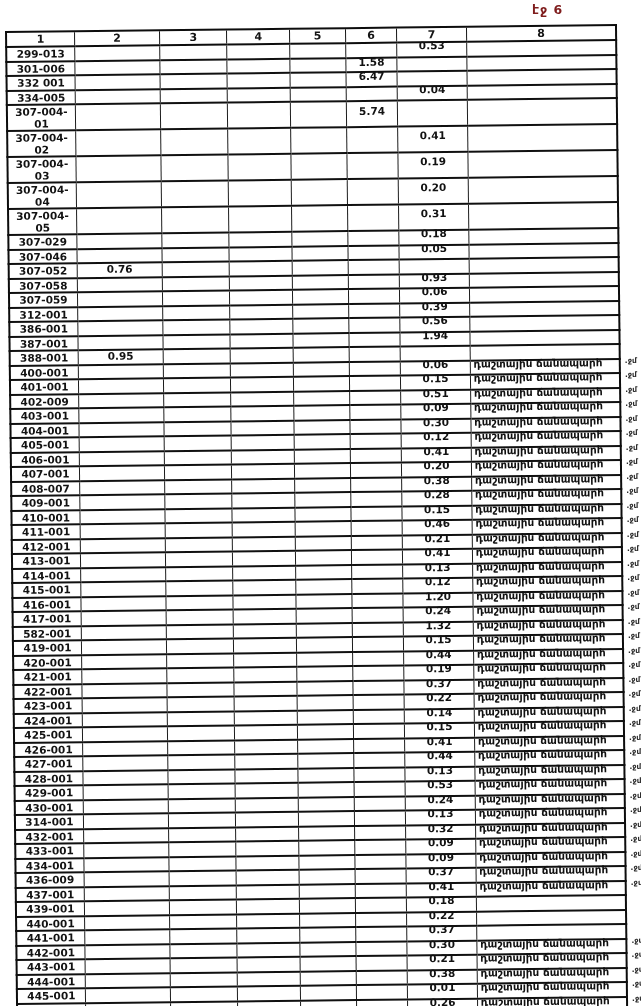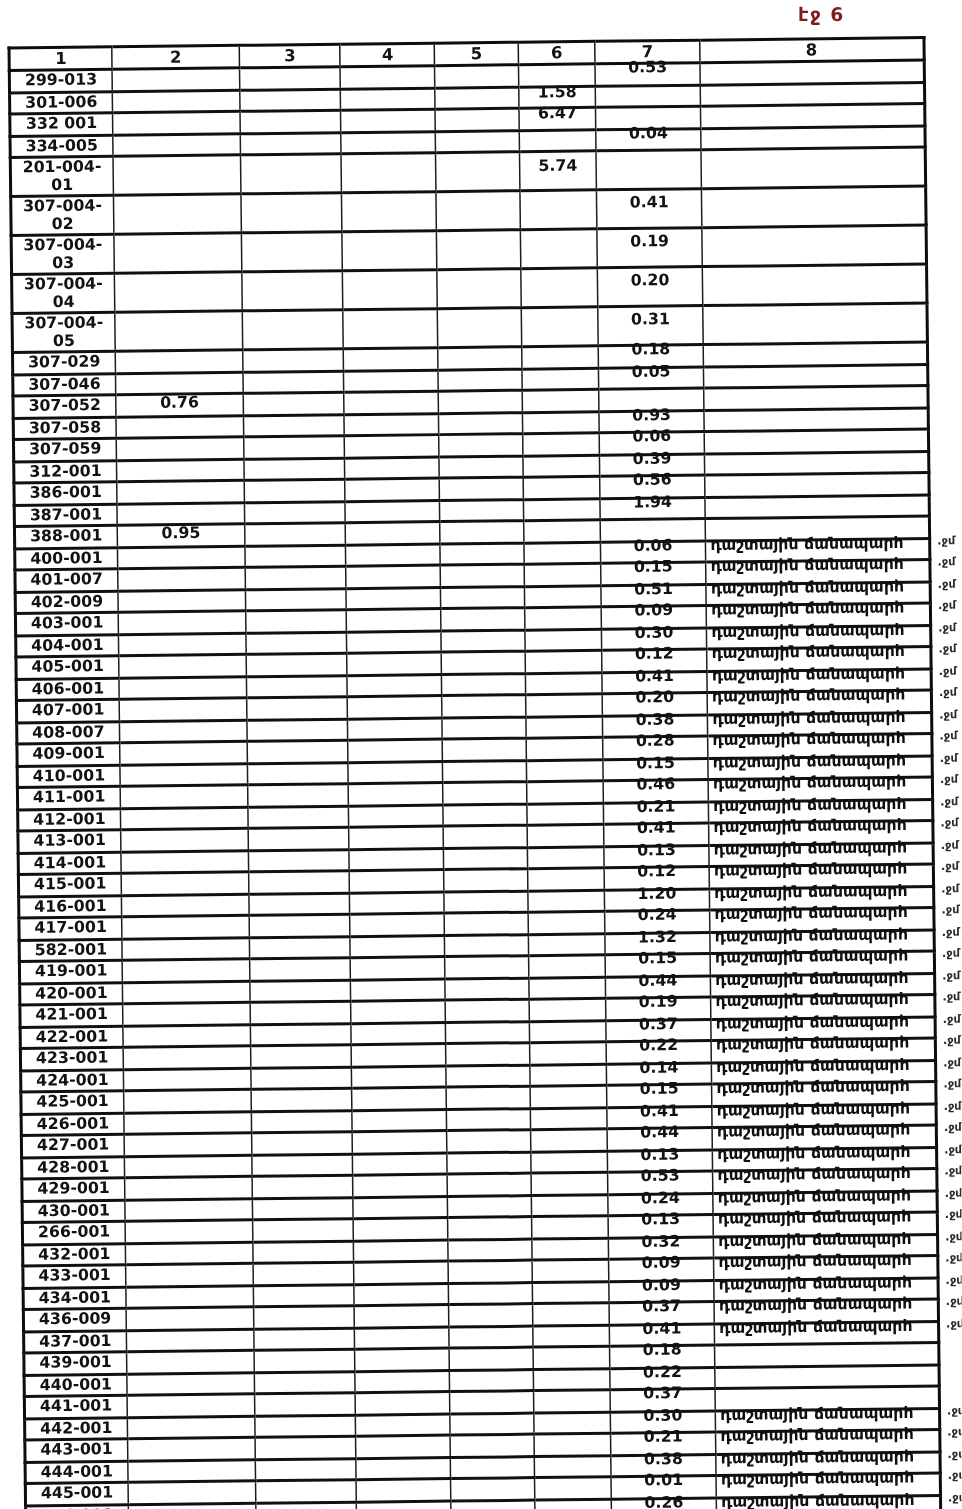--- a/index.html
+++ b/index.html
@@ -122,21 +122,21 @@
           <td></td>
           <td></td>
           <td></td>
           <td></td>
           <td></td>
           <td class="num-cell shift-far">0.04</td>
           <td class="col8"></td>
           <td class="mark-cell"></td>
         </tr>
         <tr>
-          <td class="id-cell">201-004-01</td>
+          <td class="id-cell">307-004-01</td>
           <td></td>
           <td></td>
           <td></td>
           <td></td>
           <td class="num-cell shift-mid">5.74</td>
           <td></td>
           <td class="col8"></td>
           <td class="mark-cell"></td>
         </tr>
         <tr>
@@ -287,21 +287,21 @@
           <td></td>
           <td></td>
           <td></td>
           <td></td>
           <td></td>
           <td class="num-cell shift-far">0.06</td>
           <td class="road-cell">դաշտային ճանապարհ</td>
           <td class="mark-cell">.ջմ</td>
         </tr>
         <tr>
-          <td class="id-cell">401-007</td>
+          <td class="id-cell">401-001</td>
           <td></td>
           <td></td>
           <td></td>
           <td></td>
           <td></td>
           <td class="num-cell shift-far">0.15</td>
           <td class="road-cell">դաշտային ճանապարհ</td>
           <td class="mark-cell">.ջմ</td>
         </tr>
         <tr>
@@ -617,21 +617,21 @@
           <td></td>
           <td></td>
           <td></td>
           <td></td>
           <td></td>
           <td class="num-cell shift-far">0.24</td>
           <td class="road-cell">դաշտային ճանապարհ</td>
           <td class="mark-cell">.ջմ</td>
         </tr>
         <tr>
-          <td class="id-cell">266-001</td>
+          <td class="id-cell">314-001</td>
           <td></td>
           <td></td>
           <td></td>
           <td></td>
           <td></td>
           <td class="num-cell shift-far">0.13</td>
           <td class="road-cell">դաշտային ճանապարհ</td>
           <td class="mark-cell">.ջմ</td>
         </tr>
         <tr>

